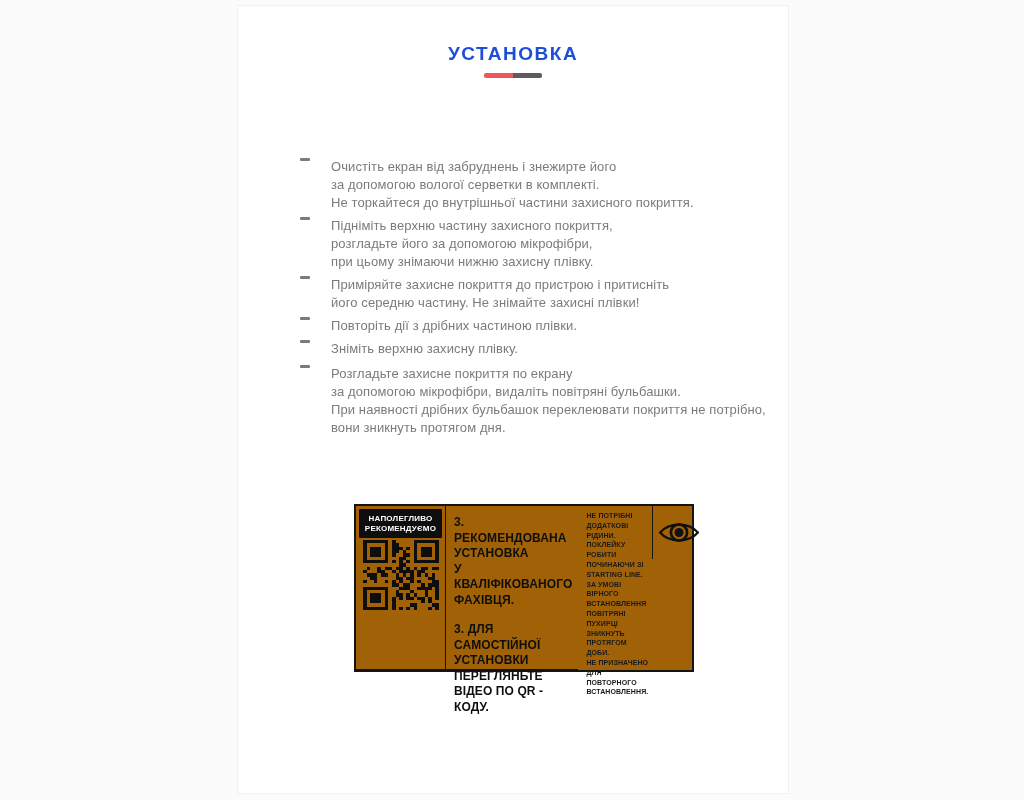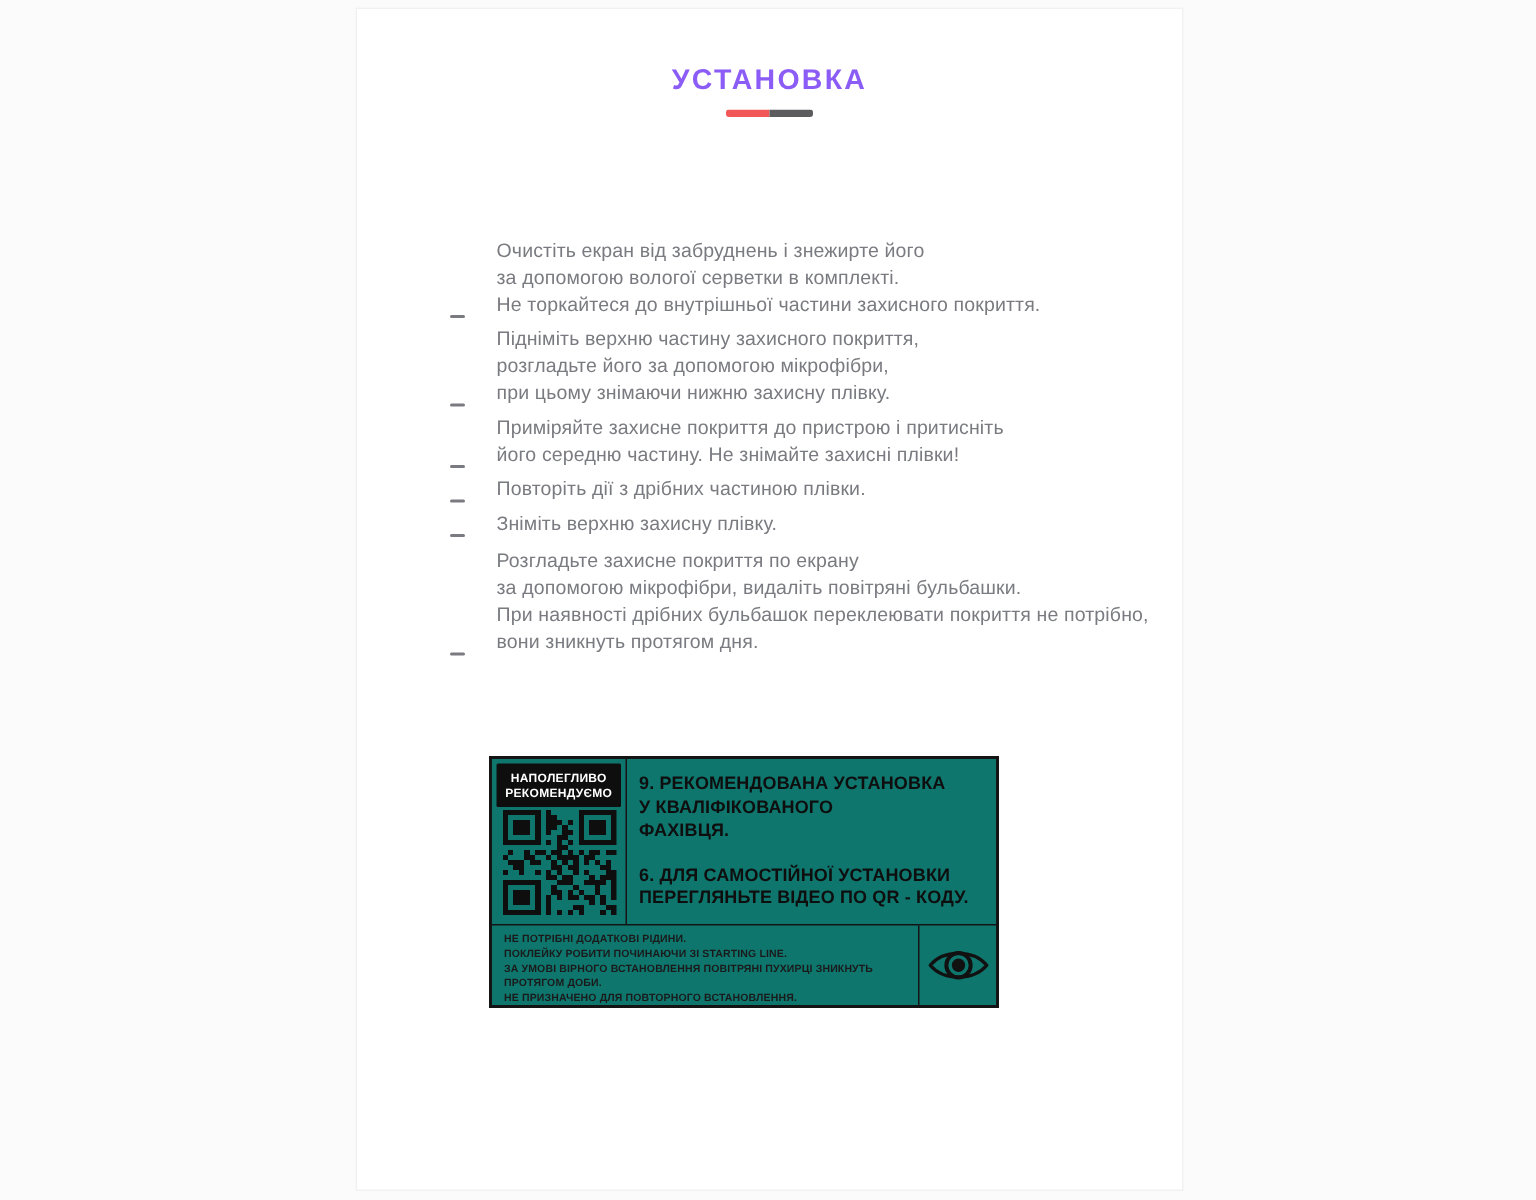--- a/index.html
+++ b/index.html
@@ -10,47 +10,47 @@
     font-family:"Liberation Sans", sans-serif;
   }
   .page {
     position:absolute; left:237px; top:5px; width:552px; height:789px;
     background:#ffffff; border:1px solid #f1f1f1;
   }
   
   .title {
     position:absolute; top:37px; left:0; width:100%;
     text-align:center; font-size:19px; font-weight:600;
-    letter-spacing:1.5px; color:#8b5cf6;
+    letter-spacing:1.5px; color:#1d4ed8;
   }
   .title-underline {
     position:absolute; top:67px; left:50%; margin-left:-29px;
     width:58px; height:5px; border-radius:2px; overflow:hidden;
     display:flex;
   }
   .title-underline .half { width:50%; height:100%; }
   
   .instructions {
     position:absolute; top:152px; left:62px; width:470px;
   }
   .instr-item {
-    display:flex; align-items:flex-end; margin-bottom:5px;
+    display:flex; align-items:flex-start; margin-bottom:5px;
   }
   .instr-item.gap-top { margin-top:7px; }
   .instr-dash-col { width:31px; flex:0 0 31px; display:flex; align-items:center; }
   .instr-dash { width:10px; height:2.5px; background:#7a7b80; border-radius:1px; }
   .instr-text {
     font-size:13px; line-height:18px; color:#7a7b80;
     white-space:pre-line; letter-spacing:0.1px;
   }
   
   .rec-box {
-    position:absolute; left:88px; top:498px; width:340px; height:168px;
-    border:2px solid #141414; background:#0f766e;
-    display:flex; flex-direction:column;
+    position:absolute; left:116px; top:498px; width:340px; height:168px;
+    border:2px solid #141414; background:#a16207;
+    display:flex; flex-direction:row;
   }
   .rec-top {
     flex:1 1 auto; display:flex; border-bottom:1.5px solid #141414;
   }
   .rec-left {
     width:90px; flex:0 0 90px; border-right:1.5px solid #141414;
     padding:3px; display:flex; flex-direction:column; align-items:center;
   }
   .rec-badge {
     width:100%; background:#0e0e0e; color:#ffffff;
@@ -354,24 +354,24 @@
               <rect x="6" y="20" width="1" height="1" fill="#0e0e0e"></rect>
               <rect x="8" y="20" width="1" height="1" fill="#0e0e0e"></rect>
               <rect x="10" y="20" width="1" height="1" fill="#0e0e0e"></rect>
               <rect x="12" y="20" width="1" height="1" fill="#0e0e0e"></rect>
               <rect x="14" y="20" width="1" height="1" fill="#0e0e0e"></rect>
               <rect x="18" y="20" width="1" height="1" fill="#0e0e0e"></rect>
               <rect x="20" y="20" width="1" height="1" fill="#0e0e0e"></rect>
             </svg>
         </div>
         <div class="rec-right">
-          <div class="rec-item">9. РЕКОМЕНДОВАНА УСТАНОВКА
+          <div class="rec-item">3. РЕКОМЕНДОВАНА УСТАНОВКА
 У КВАЛІФІКОВАНОГО
 ФАХІВЦЯ.</div>
-          <div class="rec-item">6. ДЛЯ САМОСТІЙНОЇ УСТАНОВКИ
+          <div class="rec-item">3. ДЛЯ САМОСТІЙНОЇ УСТАНОВКИ
 ПЕРЕГЛЯНЬТЕ ВІДЕО ПО QR - КОДУ.</div>
         </div>
       </div>
       <div class="rec-bottom">
         <div class="rec-notes">НЕ ПОТРІБНІ ДОДАТКОВІ РІДИНИ.
 ПОКЛЕЙКУ РОБИТИ ПОЧИНАЮЧИ ЗІ STARTING LINE.
 ЗА УМОВІ ВІРНОГО ВСТАНОВЛЕННЯ  ПОВІТРЯНІ ПУХИРЦІ ЗНИКНУТЬ  ПРОТЯГОМ ДОБИ.
 НЕ ПРИЗНАЧЕНО ДЛЯ ПОВТОРНОГО ВСТАНОВЛЕННЯ.</div>
         <div class="rec-eye">
           <svg width="40" height="27" viewBox="0 0 36 24">

